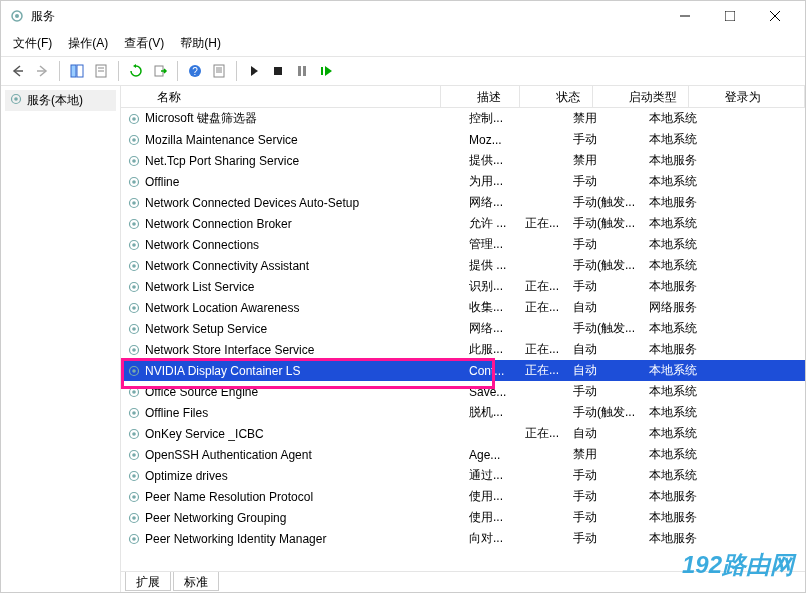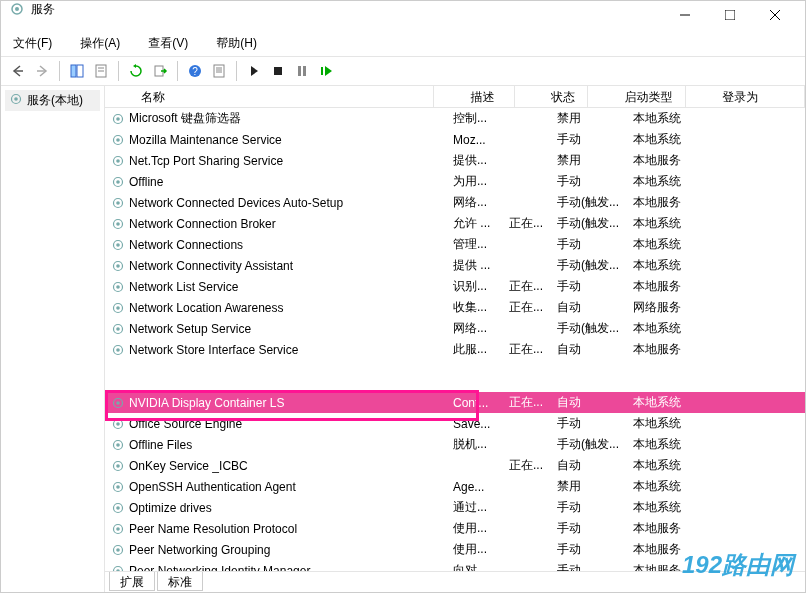--- a/index.html
+++ b/index.html
@@ -9,36 +9,36 @@
   font-size: 12px;
   background: #fff;
   color: #000;
   width: 806px;
   height: 593px;
   overflow: hidden;
   border: 1px solid #ccc;
 }
 .titlebar {
   display: flex;
-  align-items: flex-start;
+  align-items: center;
   height: 30px;
   padding: 0 8px;
   background: #fff;
 }
 .titlebar-icon { width: 16px; height: 16px; margin-right: 6px; }
 .titlebar-title { flex: 1; font-size: 12px; }
 .titlebar-controls { display: flex; }
 .titlebar-btn {
   width: 45px; height: 28px;
   display: flex; align-items: center; justify-content: center;
   font-family: "Segoe UI", sans-serif;
 }
 .menubar {
   display: flex;
-  gap: 16px;
+  gap: 4px;
   padding: 2px 6px;
   border-bottom: 1px solid #e5e5e5;
 }
 .menubar-item { padding: 2px 6px; }
 .toolbar {
   display: flex;
   align-items: center;
   gap: 2px;
   padding: 3px 6px;
   border-bottom: 1px solid #e5e5e5;
@@ -48,21 +48,21 @@
   width: 22px; height: 22px;
   display: flex; align-items: center; justify-content: center;
   border: 1px solid transparent;
 }
 .tb-btn svg { display: block; }
 .main-area {
   display: flex;
   height: calc(593px - 30px - 24px - 30px - 2px);
 }
 .tree-pane {
-  width: 104px;
+  width: 120px;
   border-right: 1px solid #e5e5e5;
   padding: 4px;
 }
 .tree-item {
   display: flex; align-items: center; gap: 4px;
   padding: 2px 4px;
   background: #f0f0f0;
 }
 .list-pane {
   flex: 1;
@@ -97,23 +97,22 @@
   height: 21px;
   align-items: center;
 }
 .list-row > div {
   padding: 0 6px;
   white-space: nowrap;
   overflow: hidden;
   text-overflow: ellipsis;
 }
 .row-selected {
-  background: #ec4899;
+  background: #1d4ed8;
   color: #fff;
-  margin-top: 32px;
 }
 .row-highlighted {
   position: relative;
 }
 .row-highlighted::after {
   content: "";
   position: absolute;
   left: 0; top: -2px;
   width: 368px;
   height: 25px;

